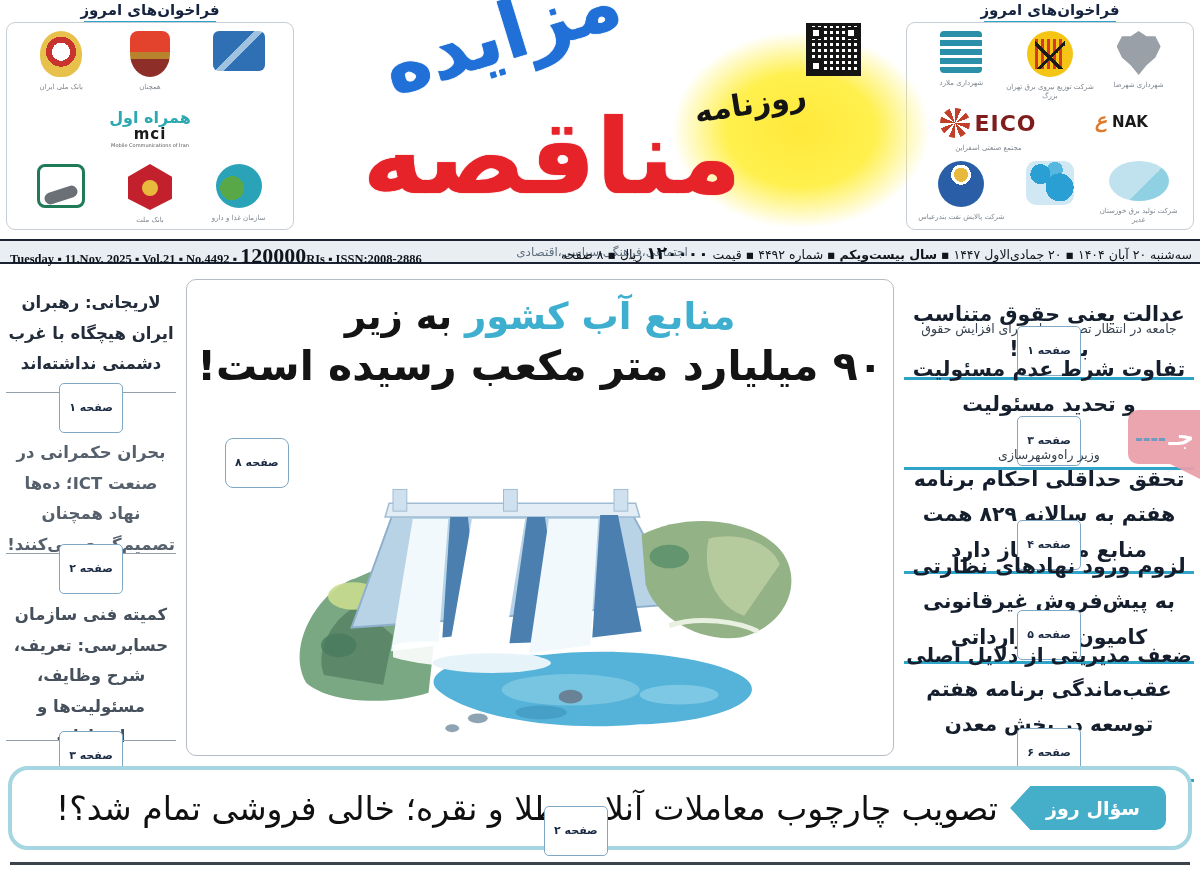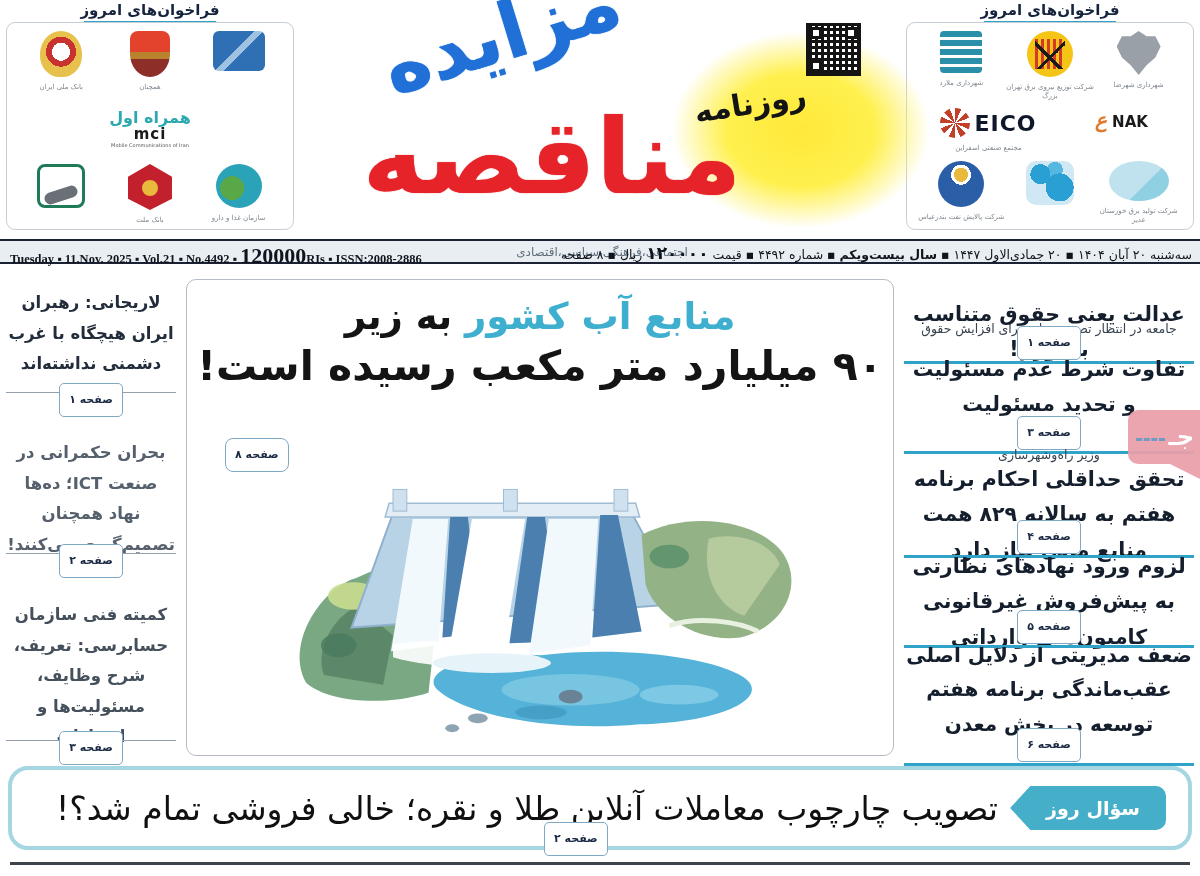--- a/index.html
+++ b/index.html
@@ -33,21 +33,21 @@
   .malard { width:42px;height:42px;background:
             repeating-linear-gradient(0deg,#2a8fa8 0 6px,#fff 6px 9px),
             repeating-linear-gradient(90deg,rgba(42,143,168,.8) 0 6px,rgba(255,255,255,.8) 6px 9px); border-radius:4px; }
   .tpower { width:46px;height:46px;background:#f5c515;border-radius:50%;position:relative;overflow:hidden;}
   .tpower::after{content:'';position:absolute;left:8px;top:8px;width:30px;height:30px;background:
             linear-gradient(45deg,transparent 40%,#1a1a1a 40% 48%,transparent 48%),
             linear-gradient(-45deg,transparent 40%,#1a1a1a 40% 48%,transparent 48%),
             repeating-linear-gradient(90deg,#d43a2a 0 3px,transparent 3px 6px);}
   .shreza { width:44px;height:44px;background:#9aa0a8;clip-path:polygon(50% 0,68% 12%,88% 12%,100% 35%,88% 60%,68% 78%,50% 100%,32% 78%,12% 60%,0 35%,12% 12%,32% 12%); }
   .eico-m { width:30px;height:30px;background:repeating-conic-gradient(#c2402a 0 25deg,#fff 25deg 45deg);border-radius:50%; }
-  .eico-t { font-size:22px; font-weight:900; color:#0f172a; letter-spacing:1px; }
+  .eico-t { font-size:22px; font-weight:900; color:#7f1d1d; letter-spacing:1px; }
   .nak-c  { font-size:20px; font-weight:900; color:#e07a2a; font-style:italic; }
   .nak-t  { font-size:15px; font-weight:900; color:#1a1a1a; }
   .babbas { width:46px;height:46px;background:radial-gradient(circle at 50% 30%, #e8b93c 0 7px, #fff 7px 10px, #2a5fa8 10px);border-radius:50%; }
   .telco  { width:48px;height:44px;background:
             radial-gradient(circle at 30% 30%, #2a9fd4 0 10px, transparent 10px),
             radial-gradient(circle at 70% 60%, #2a9fd4 0 14px, transparent 14px),
             radial-gradient(circle at 60% 20%, #56b8e0 0 8px, transparent 8px),
             #cfe8f4; border-radius:10px; }
   .ghadir { width:60px;height:40px;background:linear-gradient(135deg,#bfe2ee 0 60%,#8fd0e2 60%);border-radius:50%;color:#1b5f7a;font-size:9px; }
 
@@ -73,21 +73,21 @@
              border-top:2px solid #1a2233; border-bottom:2px solid #1a2233; }
   .db-en { left:10px; top:2px; font-family:"Liberation Serif", serif; font-size:12.5px; color:#10151d; font-weight:bold; }
   .db-en b.big { font-size:22px; }
   .db-cat { left:512px; top:4px; width:180px; text-align:center; font-size:12px; color:#5f6e7c; direction:rtl; }
   .db-fa { right:8px; top:2px; font-size:12.5px; color:#10151d; direction:rtl; }
   .db-fa .yr { font-weight:900; }
   .db-fa .big { font-size:17px; font-weight:900; }
 
   
   .pbadge { display:inline-block; background:#fff; border:1.5px solid #7fa8c4; border-radius:5px;
-            padding:8px 9px; font-size:11px; font-weight:bold; color:#1b2a44; line-height:16px;
+            padding:16px 9px; font-size:11px; font-weight:bold; color:#1b2a44; line-height:16px;
             direction:rtl; white-space:nowrap; }
 
   
   .lc-text { left:6px; width:170px; text-align:center; direction:rtl; font-weight:bold;
              font-size:16.5px; line-height:1.85; }
   .lc-sep { left:6px; width:170px; border-top:1.2px solid #93a0ac; text-align:center; }
   .lc-sep .pbadge { position:relative; top:-10px; }
 
   
   .main-box { left:186px; top:279px; width:708px; height:477px; background:#fff;

